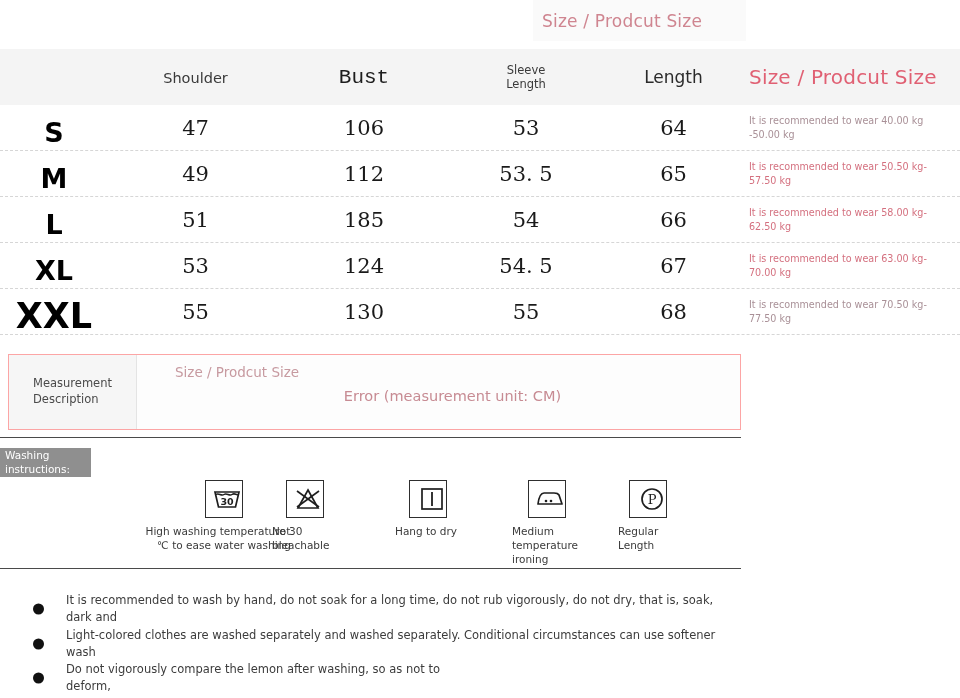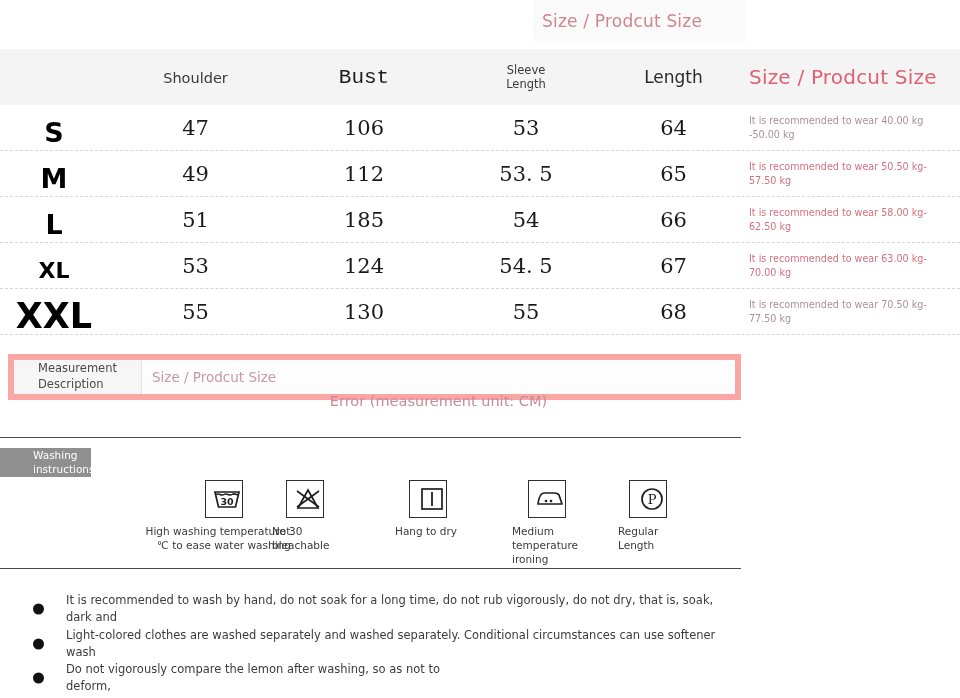--- a/index.html
+++ b/index.html
@@ -50,37 +50,37 @@
   .th-rec   { font-size: 20px; color: #e06073; letter-spacing: .2px; }
 
   .size-lbl {
     font-family: "DejaVu Sans", "Liberation Sans", sans-serif;
     font-weight: bold; color: #000; line-height: 1;
     position: relative; top: 5px;
   }
   .size-s   { font-size: 27px; }
   .size-m   { font-size: 27px; }
   .size-l   { font-size: 27px; }
-  .size-xl  { font-size: 22px; }
+  .size-xl  { font-size: 27px; }
   .size-xxl { font-size: 35px; }
 
   .num {
     font-family: "DejaVu Serif", "Liberation Serif", serif;
     font-size: 21px; color: #1a1a1a;
   }
   .rec-txt {
     font-size: 9.6px; line-height: 1.45; color: #c98d97;
   }
   .rec-txt.dark { color: #a99097; }
   .rec-txt.red  { color: #d4707f; }
 
   
   .meas-wrap {
-    position: absolute; left: 8px; top: 354px; width: 733px; height: 46px;
-    display: flex; border: 6px solid #fca5a5; background: #fdfdfd;
+    position: absolute; left: 8px; top: 354px; width: 733px; height: 76px;
+    display: flex; border: 1px solid #fca5a5; background: #fdfdfd; gap: 28px;
   }
   .meas-label-cell {
     width: 128px; background: #f6f6f6; border-right: 1px solid #e4e4e4;
     display: flex; align-items: center; justify-content: center;
   }
   .meas-label {
     font-size: 11.5px; color: #4a4a4a; line-height: 1.35; text-align: left;
   }
   .meas-body { flex: 1; position: relative; }
   .meas-size {
@@ -96,21 +96,21 @@
   .rule {
     position: absolute; left: 0; width: 741px; height: 0;
     border-top: 1.6px solid #4a4a4a;
   }
   .rule-top { top: 437px; }
   .rule-bot { top: 568px; }
 
   
   .wash-badge {
     position: absolute; left: 0; top: 448px; width: 91px; height: 29px;
-    background: #8f8f8f; display: flex; align-items: center; padding-left: 28px;
+    background: #8f8f8f; display: flex; align-items: center;
   }
   .wash-badge-text {
     font-size: 10.5px; color: #ffffff; line-height: 1.3; padding-left: 5px;
   }
 
   .icons-row {
     position: absolute; left: 0; top: 480px; width: 741px; height: 80px;
   }
   .icon-item {
     position: absolute; top: 0; display: flex; flex-direction: column;

